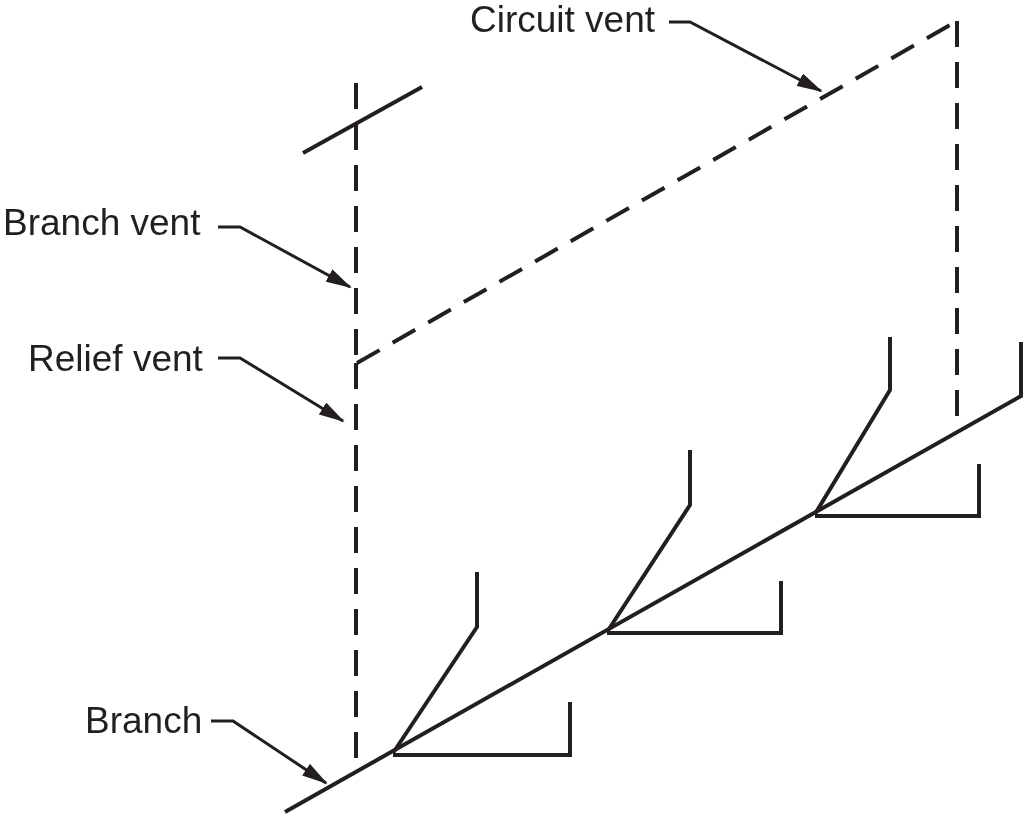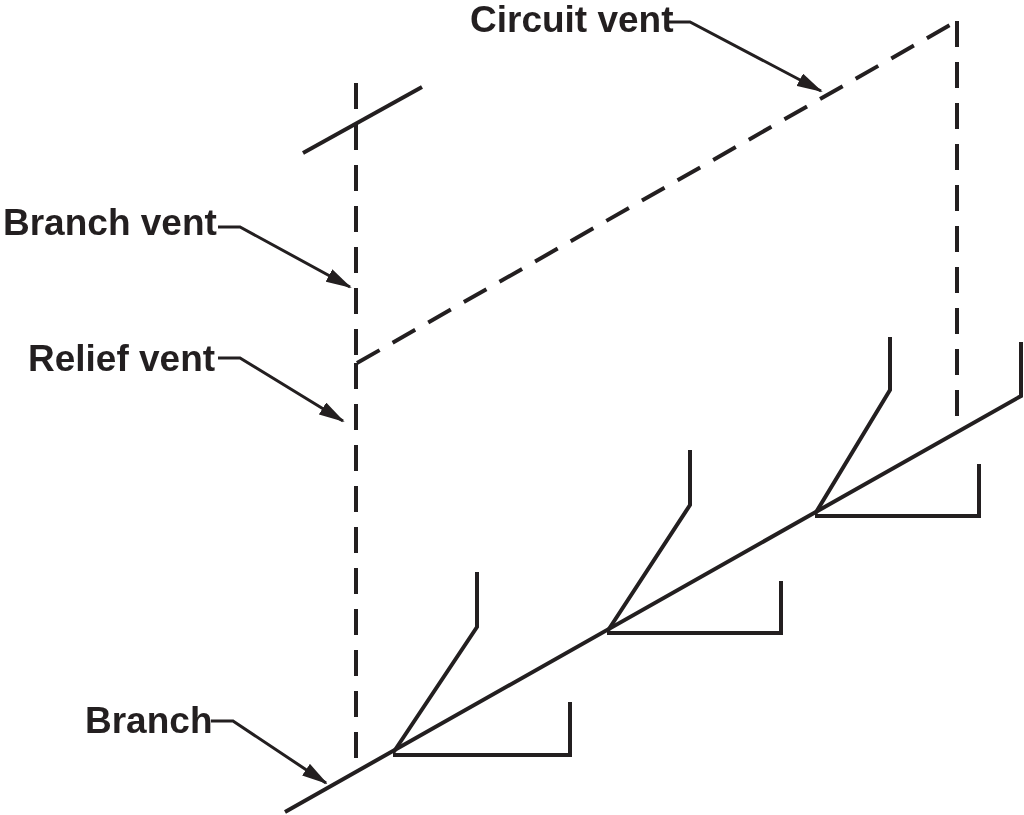--- a/index.html
+++ b/index.html
@@ -6,21 +6,20 @@
     margin: 0;
     padding: 0;
     background: #ffffff;
   }
   .canvas {
     position: relative;
     width: 1024px;
     height: 815px;
     background: #ffffff;
     overflow: hidden;
-    font-weight: bold;
   }
   svg {
     display: block;
   }
   .label {
     font-family: "Liberation Sans", "DejaVu Sans", sans-serif;
     font-size: 37px;
     fill: #231f20;
   }
   .pipe {

